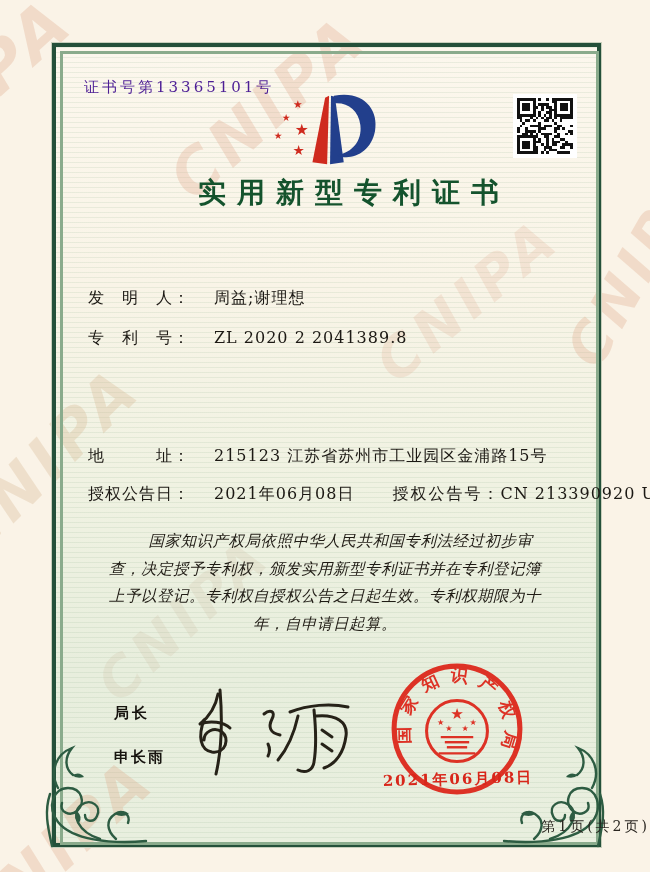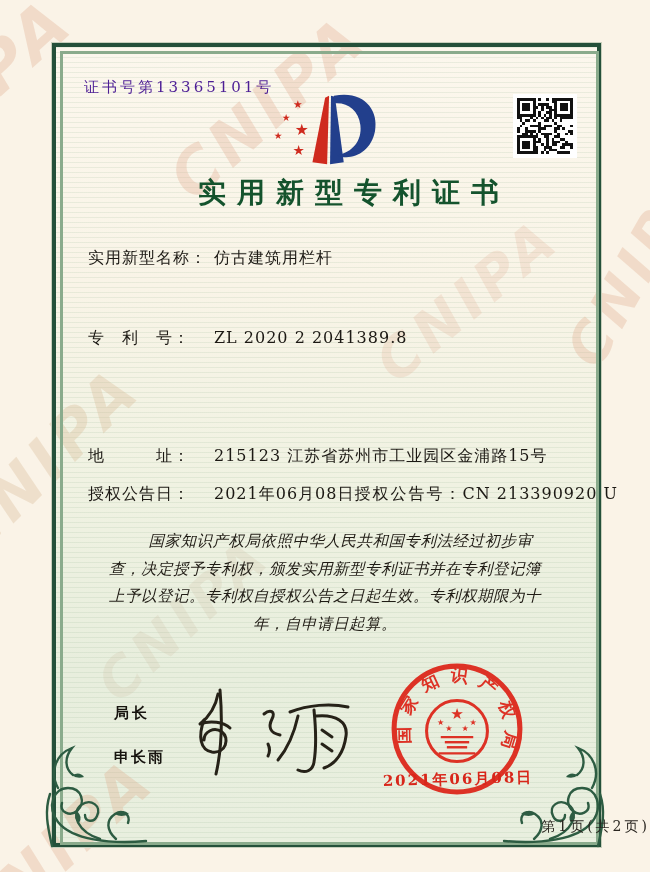--- a/index.html
+++ b/index.html
@@ -40,21 +40,21 @@
   .qr-box svg{position:absolute;left:4px;top:4px;}
 
   .title{position:absolute;z-index:5;left:0;top:174px;width:100%;text-align:center;
          font-size:28px;font-weight:bold;letter-spacing:11px;color:#14532d;margin-left:29px;}
 
   
   .field{position:absolute;z-index:5;left:88px;height:22px;font-size:16px;color:#1c1914;white-space:nowrap;}
   .field .lbl{display:inline-block;width:126px;letter-spacing:1px;}
   .field .val{letter-spacing:1px;}
   .f0{top:248px}.f1{top:288px}.f2{top:328px}.f3{top:368px}.f4{top:407px}.f5{top:446px}.f6{top:484px}
-  .field .lbl2{display:inline-block;letter-spacing:2px;}
+  .field .lbl2{display:inline-block;margin-left:38px;letter-spacing:2px;}
 
   
   .body-text{position:absolute;z-index:5;left:86px;top:512px;width:478px;
       font-size:15.5px;line-height:27.5px;color:#201c15;font-style:italic;}
   .body-text p{margin:16px;text-indent:2em;letter-spacing:0.5px;text-align:center;}
 
   
   .officer{position:absolute;z-index:5;left:114px;top:704px;
       font-family:"DejaVu Sans","Liberation Sans",sans-serif;font-weight:700;
       font-size:15px;letter-spacing:3px;color:#17140f;}
@@ -362,22 +362,22 @@
         <rect x="15" y="20" width="1" height="1" fill="#111"></rect>
         <rect x="16" y="20" width="1" height="1" fill="#111"></rect>
         <rect x="17" y="20" width="1" height="1" fill="#111"></rect>
         <rect x="18" y="20" width="1" height="1" fill="#111"></rect>
         <rect x="19" y="20" width="1" height="1" fill="#111"></rect>
       </svg>
   </div>
 
   <div class="title">实用新型专利证书</div>
 
-  <div class="field f0">
-    <span class="lbl">实用新型名称：</span><span class="val">仿古建筑用栏杆</span>
+  <div class="field f1">
+    <span class="lbl">发　明　人：</span><span class="val">周益;谢理想</span>
   </div>
   <div class="field f2">
     <span class="lbl">专　利　号：</span><span class="val">ZL 2020 2 2041389.8</span>
   </div>
   <div class="field f5">
     <span class="lbl">地　　　址：</span><span class="val">215123 江苏省苏州市工业园区金浦路15号</span>
   </div>
   <div class="field f6">
     <span class="lbl">授权公告日：</span><span class="val">2021年06月08日</span><span class="lbl2">授权公告号：</span><span class="val">CN 213390920 U</span>
   </div>

